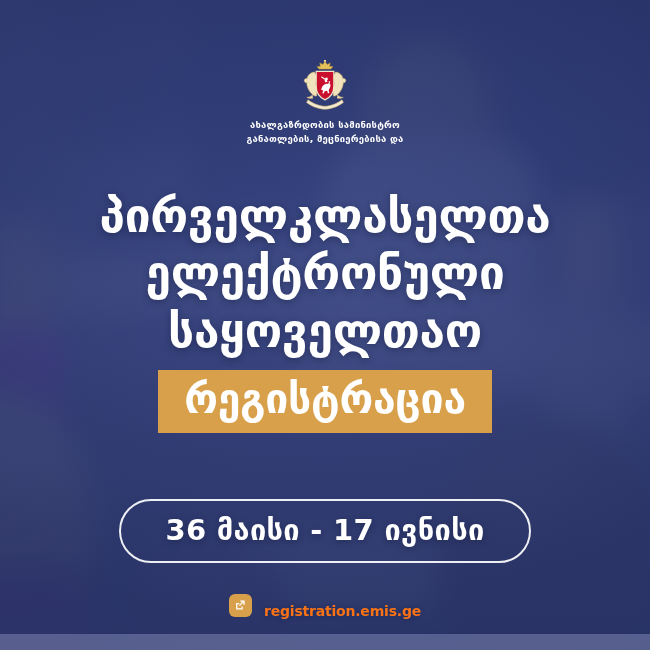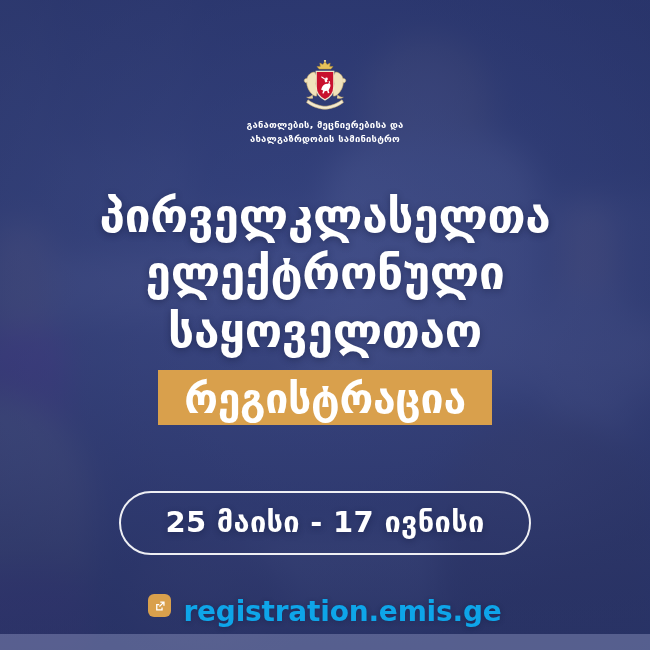--- a/index.html
+++ b/index.html
@@ -186,21 +186,21 @@
   .headline .ln { display: block; }
 
   .highlight-wrap { margin-top: 9px; display: flex; justify-content: center; }
   .highlight {
     display: inline-block;
     background: #d9a04c;
     color: #ffffff;
     font-weight: 700;
     font-size: 41px;
     line-height: 1.12;
-    padding: 7px 26px 2px;
+    padding: 7px 26px 10px;
     letter-spacing: -0.3px;
   }
 
   
   .date-pill {
     margin-top: 66px;
     border: 2px solid rgba(255,255,255,0.92);
     border-radius: 40px;
     padding: 12px 44px 14px;
     color: #ffffff;
@@ -216,22 +216,22 @@
     display: flex; align-items: center; gap: 12px;
   }
   .url-icon {
     width: 23px; height: 23px; border-radius: 6px;
     background: #d9a04c;
     display: flex; align-items: center; justify-content: center;
     flex: 0 0 auto;
   }
   .url-icon svg { display: block; }
   .url-text {
-    color: #0ea5e9;
-    font-size: 28px;
+    color: #f97316;
+    font-size: 14px;
     font-weight: 700;
     letter-spacing: -0.2px;
     text-shadow: 0 1px 5px rgba(18,24,58,0.40);
     margin-top: 12px;
   }
 </style>
 </head>
 <body>
 
 <div class="poster">
@@ -286,36 +286,36 @@
                  C28.4 24 28.8 25.4 28.3 26.7 L26.6 30.4 L27.4 33.1 L25.9 33.2 L25.1 30.8
                  L22.6 31.2 L21.8 33.6 L20.3 33.3 L21.2 30.6 Z" fill="#ffffff"></path>
         <path d="M24.3 19.6 L25.6 21.5 L23.6 22.4 L22.4 20.4 Z" fill="#ffffff"></path>
         <path d="M25.2 20.1 L19.6 16.2 L19.1 17.2 L24.6 21.1 Z" fill="#ffffff"></path>
         <circle cx="24.5" cy="18.9" r="1.3" fill="#ffffff"></circle>
 
         <path d="M6 39.8 C12 44.6 20 46.3 23 46.3 C26 46.3 34 44.6 40 39.8
                  L41.4 42.4 C35 47.6 26.6 49.2 23 49.2 C19.4 49.2 11 47.6 4.6 42.4 Z" fill="#f4ead0" stroke="#cdb37a" stroke-width="0.6"></path>
       </svg>
       <div class="ministry-name">
+        <span>ახალგაზრდობის სამინისტრო</span>
         <span>განათლების, მეცნიერებისა და</span>
-        <span>ახალგაზრდობის სამინისტრო</span>
       </div>
     </div>
 
     <div class="headline">
       <span class="ln">პირველკლასელთა</span>
       <span class="ln">ელექტრონული</span>
       <span class="ln">საყოველთაო</span>
     </div>
 
     <div class="highlight-wrap">
       <span class="highlight">რეგისტრაცია</span>
     </div>
 
-    <div class="date-pill">25 მაისი - 17 ივნისი</div>
+    <div class="date-pill">36 მაისი - 17 ივნისი</div>
 
     <div class="url-row">
       <span class="url-icon">
         <svg width="14" height="14" viewBox="0 0 14 14">
           <path d="M3.1 5.0 H6.2 V6.3 H4.4 V10.3 H8.4 V8.6 H9.7 V11.6 H3.1 Z" fill="#ffffff"></path>
           <path d="M7.3 2.4 H11.6 V6.7 H10.3 V4.6 L6.9 8.0 L6.0 7.1 L9.4 3.7 H7.3 Z" fill="#ffffff"></path>
         </svg>
       </span>
       <span class="url-text">registration.emis.ge</span>
     </div>

